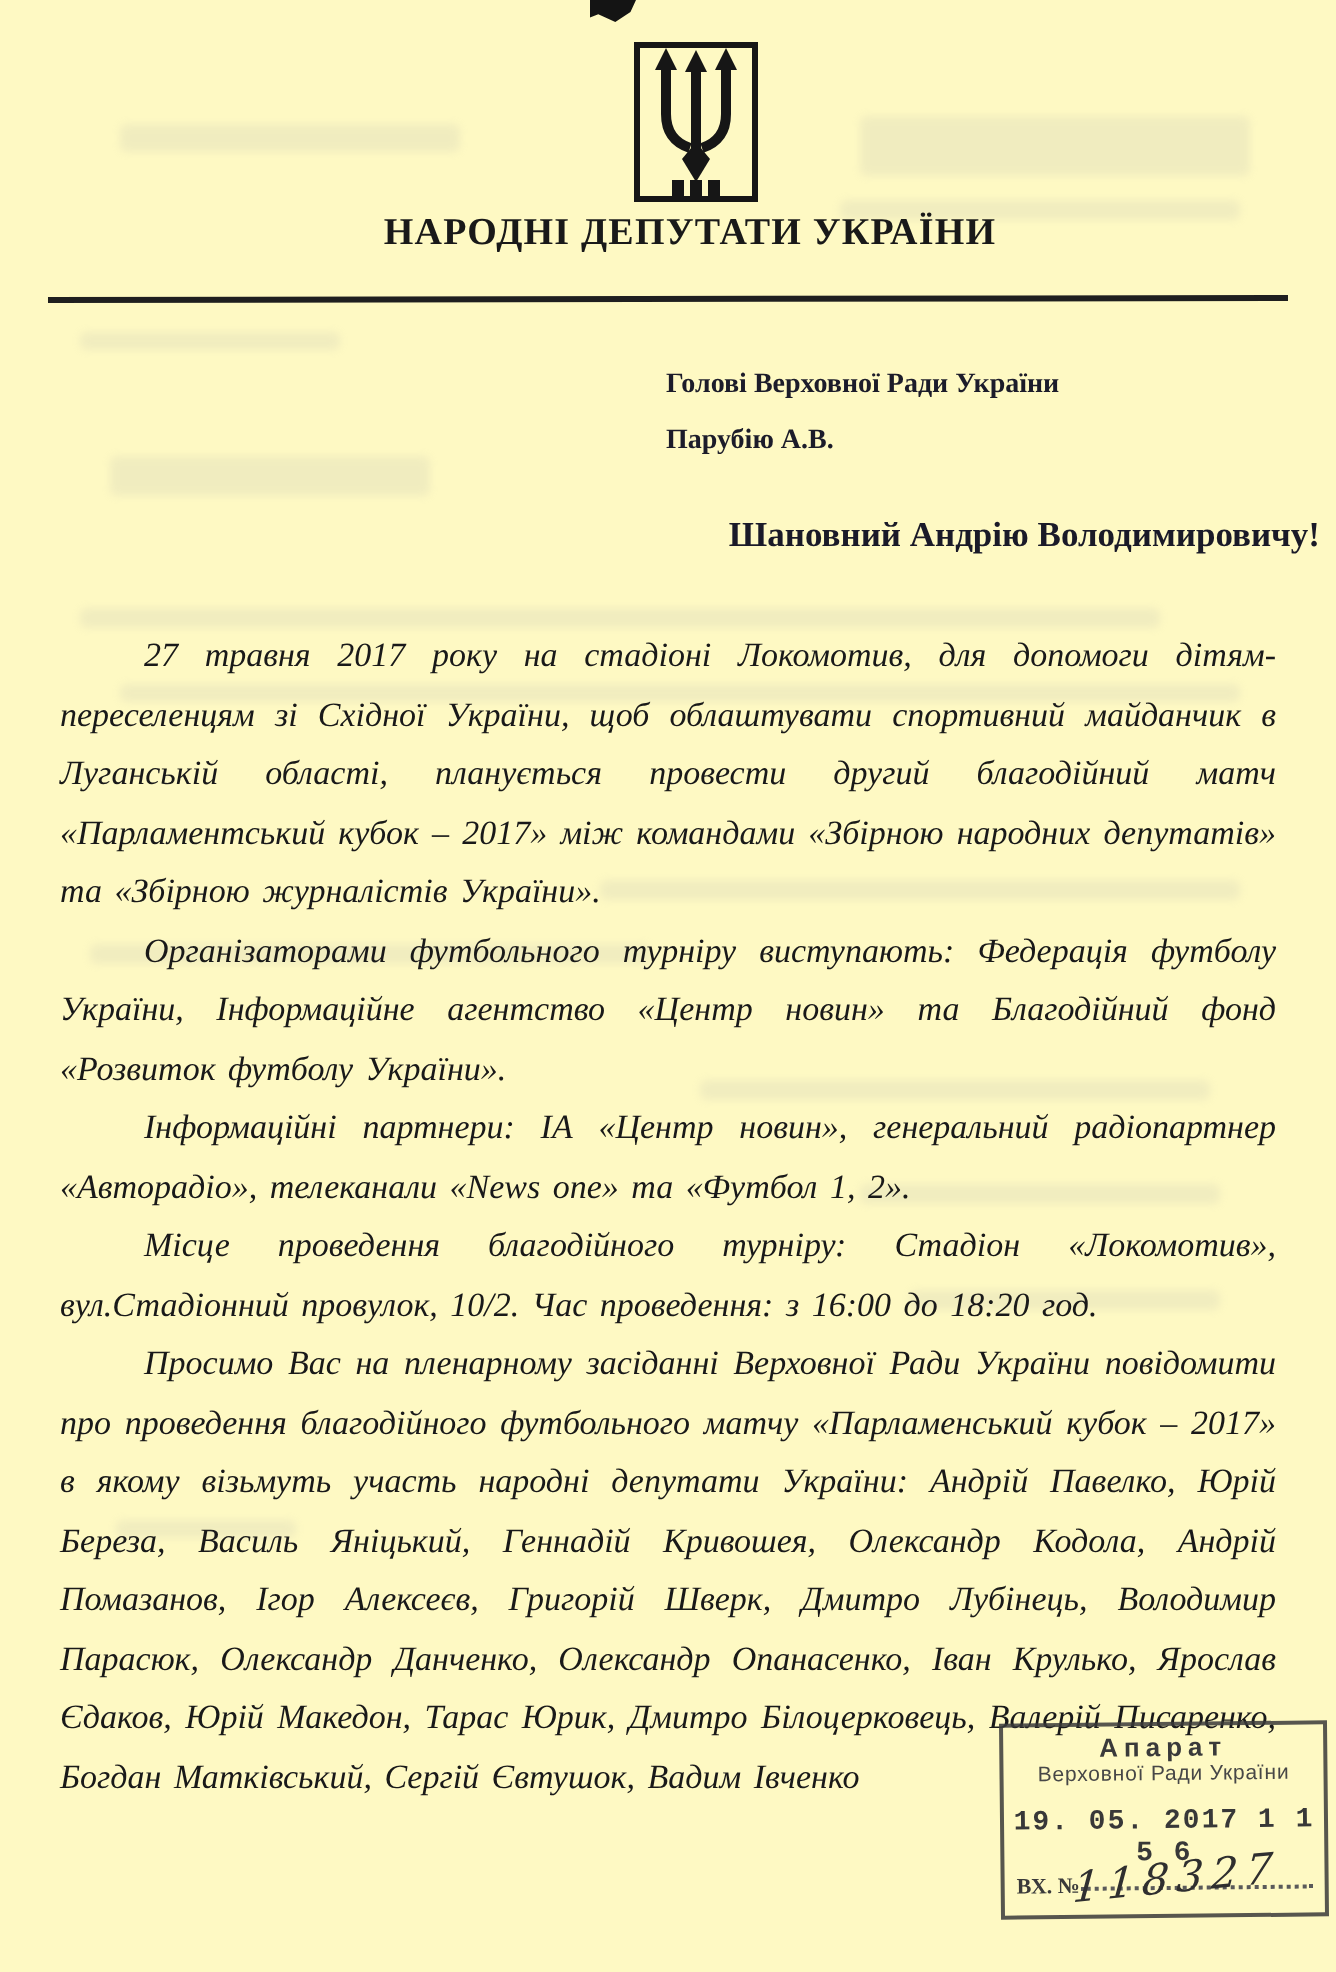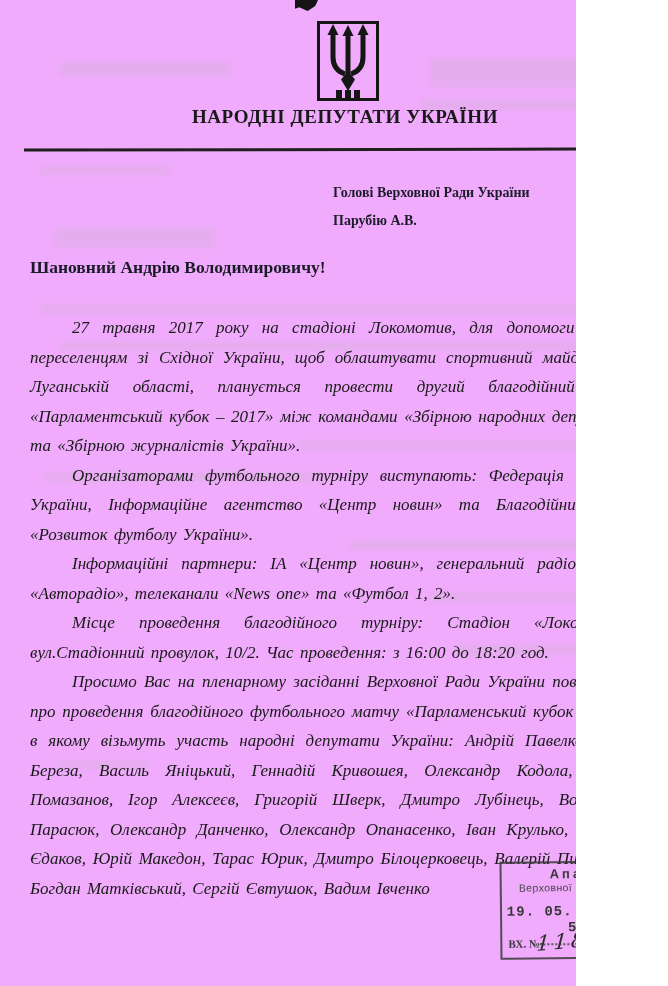--- a/index.html
+++ b/index.html
@@ -1,18 +1,18 @@
 <!DOCTYPE html>
 <html><head>
 <meta charset="utf-8">
 <style>
   html,body{margin:0;padding:0;background:#ffffff;}
   .page{
-    position:relative;width:576px;height:986px;overflow:hidden;
-    background:#f0abfc;
+    position:relative;width:668px;height:986px;overflow:hidden;
+    background:#fef9c3;
     font-family:"Liberation Serif", serif;
     color:#1b1b1b;
   }
   
   .top-mark{
     position:absolute;left:295px;top:0;width:23px;height:11px;
     background:#141414;
     clip-path:polygon(0 0,100% 0,88% 55%,55% 100%,18% 65%,0 80%);
   }
   .emblem{position:absolute;left:317px;top:21px;width:62px;height:80px;}
@@ -30,21 +30,21 @@
     position:absolute;left:24px;top:148px;width:620px;height:3px;
     background:#1f1f1f;transform:rotate(-.1deg);
   }
   
   .recipient{
     position:absolute;left:333px;top:179px;
     font-weight:bold;font-size:14px;line-height:28px;color:#1c1c2a;
   }
   .salutation{
     position:absolute;left:30px;top:257px;width:630px;
-    text-align:left;font-weight:bold;font-size:17.5px;color:#1a1a28;
+    text-align:right;font-weight:bold;font-size:17.5px;color:#1a1a28;
   }
   
   .body-text{
     position:absolute;left:30px;top:313px;width:608px;
     font-size:17px;line-height:29.5px;color:#191919;font-style:italic;
   }
   .body-text p{
     margin:0;text-align:justify;text-indent:42px;
     word-spacing:2px;
   }

